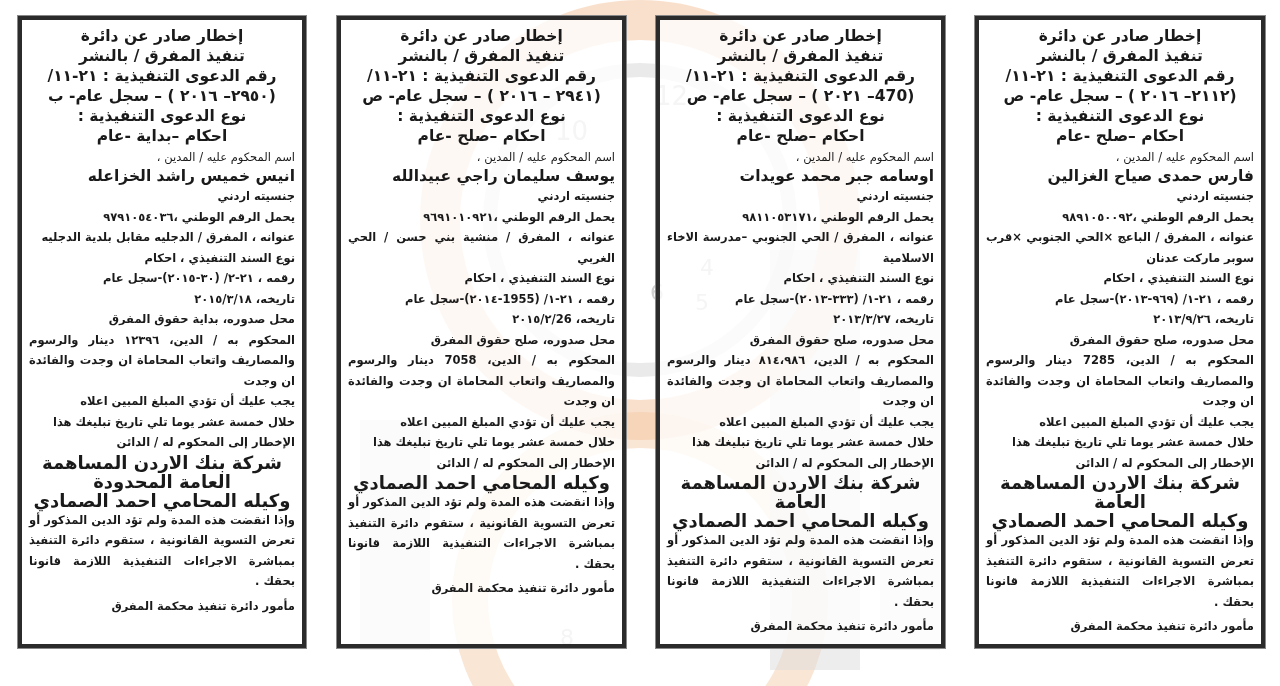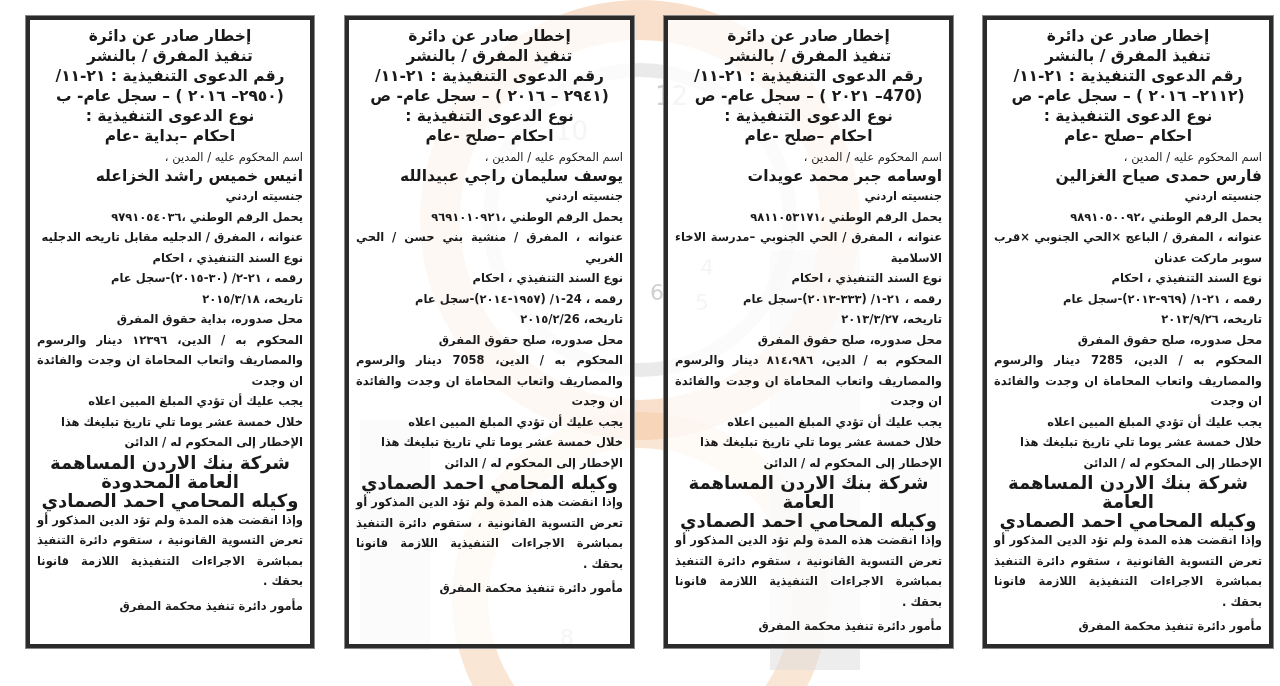--- a/index.html
+++ b/index.html
@@ -5,21 +5,21 @@
   html, body { margin: 0; padding: 0; }
   body {
     width: 1280px; height: 686px; background: #ffffff; position: relative; overflow: hidden;
     font-family: "DejaVu Sans", sans-serif;
   }
   .watermark { position: absolute; inset: 0; pointer-events: none; z-index: 0; }
   .notice {
     position: absolute; top: 16px; height: 632px; box-sizing: border-box;
     border: 4px solid #2b2b2b; outline: 1px solid #888; background: rgba(255,255,255,0.78);
     direction: rtl; text-align: right; padding: 6px 7px 4px 7px; z-index: 1;
-    color: #1a1a1a; overflow: hidden; margin-left: 8px;
+    color: #1a1a1a; overflow: hidden;
   }
   .n1 { left: 975px; width: 290px; }
   .n2 { left: 656px; width: 289px; }
   .n3 { left: 337px; width: 289px; }
   .n4 { left: 18px;  width: 288px; }
   .head { text-align: center; font-weight: bold; font-size: 15.5px; line-height: 20px; }
   .lbl { font-size: 11.5px; line-height: 18px; margin-top: 2px; }
   .name { text-align: right; font-weight: bold; font-size: 15.5px; line-height: 20px; }
   .line { font-size: 11.5px; line-height: 20.5px; font-weight: bold; }
   .line.just { text-align: justify; }
@@ -108,21 +108,21 @@
     <div class="head">(٢٩٤١ – ٢٠١٦ ) – سجل عام- ص</div>
     <div class="head">نوع الدعوى التنفيذية :</div>
     <div class="head">احكام –صلح -عام</div>
   </div>
   <div class="lbl">اسم المحكوم عليه / المدين ،</div>
   <div class="name">يوسف سليمان راجي عبيدالله</div>
   <div class="line">جنسيته اردني</div>
   <div class="line">يحمل الرقم الوطني ،٩٦٩١٠١٠٩٢١</div>
   <div class="line just">عنوانه ، المفرق / منشية بني حسن / الحي الغربي</div>
   <div class="line">نوع السند التنفيذي ، احكام</div>
-  <div class="line">رقمه ، 24-١/ (١٩٥٧-٢٠١٤)-سجل عام</div>
+  <div class="line">رقمه ، ٢١-١/ (1955-٢٠١٤)-سجل عام</div>
   <div class="line">تاريخه، ٢٠١٥/٢/26</div>
   <div class="line">محل صدوره، صلح حقوق المفرق</div>
   <div class="line just">المحكوم به / الدين، 7058 دينار والرسوم والمصاريف واتعاب المحاماة ان وجدت والفائدة ان وجدت</div>
   <div class="line">يجب عليك أن تؤدي المبلغ المبين اعلاه</div>
   <div class="line">خلال خمسة عشر يوما تلي تاريخ تبليغك هذا</div>
   <div class="line">الإخطار إلى المحكوم له / الدائن</div>
   <div class="creditor">وكيله المحامي احمد الصمادي</div>
   <div class="line just">وإذا انقضت هذه المدة ولم تؤد الدين المذكور أو تعرض التسوية القانونية ، ستقوم دائرة التنفيذ بمباشرة الاجراءات التنفيذية اللازمة قانونا بحقك .</div>
   <div class="footer">مأمور دائرة تنفيذ محكمة المفرق</div>
 </div>
@@ -133,21 +133,21 @@
     <div class="head">تنفيذ المفرق / بالنشر</div>
     <div class="head">رقم الدعوى التنفيذية : ٢١-١١/</div>
     <div class="head">(٢٩٥٠– ٢٠١٦ ) – سجل عام- ب</div>
     <div class="head">نوع الدعوى التنفيذية :</div>
     <div class="head">احكام –بداية -عام</div>
   </div>
   <div class="lbl">اسم المحكوم عليه / المدين ،</div>
   <div class="name">انيس خميس راشد الخزاعله</div>
   <div class="line">جنسيته اردني</div>
   <div class="line">يحمل الرقم الوطني ،٩٧٩١٠٥٤٠٣٦</div>
-  <div class="line just">عنوانه ، المفرق / الدجليه مقابل تاريخه الدجليه</div>
+  <div class="line just">عنوانه ، المفرق / الدجليه مقابل بلدية الدجليه</div>
   <div class="line">نوع السند التنفيذي ، احكام</div>
   <div class="line">رقمه ، ٢١-٢/ (٣٠-٢٠١٥)-سجل عام</div>
   <div class="line">تاريخه، ٢٠١٥/٣/١٨</div>
   <div class="line">محل صدوره، بداية حقوق المفرق</div>
   <div class="line just">المحكوم به / الدين، ١٢٣٩٦ دينار والرسوم والمصاريف واتعاب المحاماة ان وجدت والفائدة ان وجدت</div>
   <div class="line">يجب عليك أن تؤدي المبلغ المبين اعلاه</div>
   <div class="line">خلال خمسة عشر يوما تلي تاريخ تبليغك هذا</div>
   <div class="line">الإخطار إلى المحكوم له / الدائن</div>
   <div class="creditor">شركة بنك الاردن المساهمة</div>
   <div class="creditor">العامة المحدودة</div>

